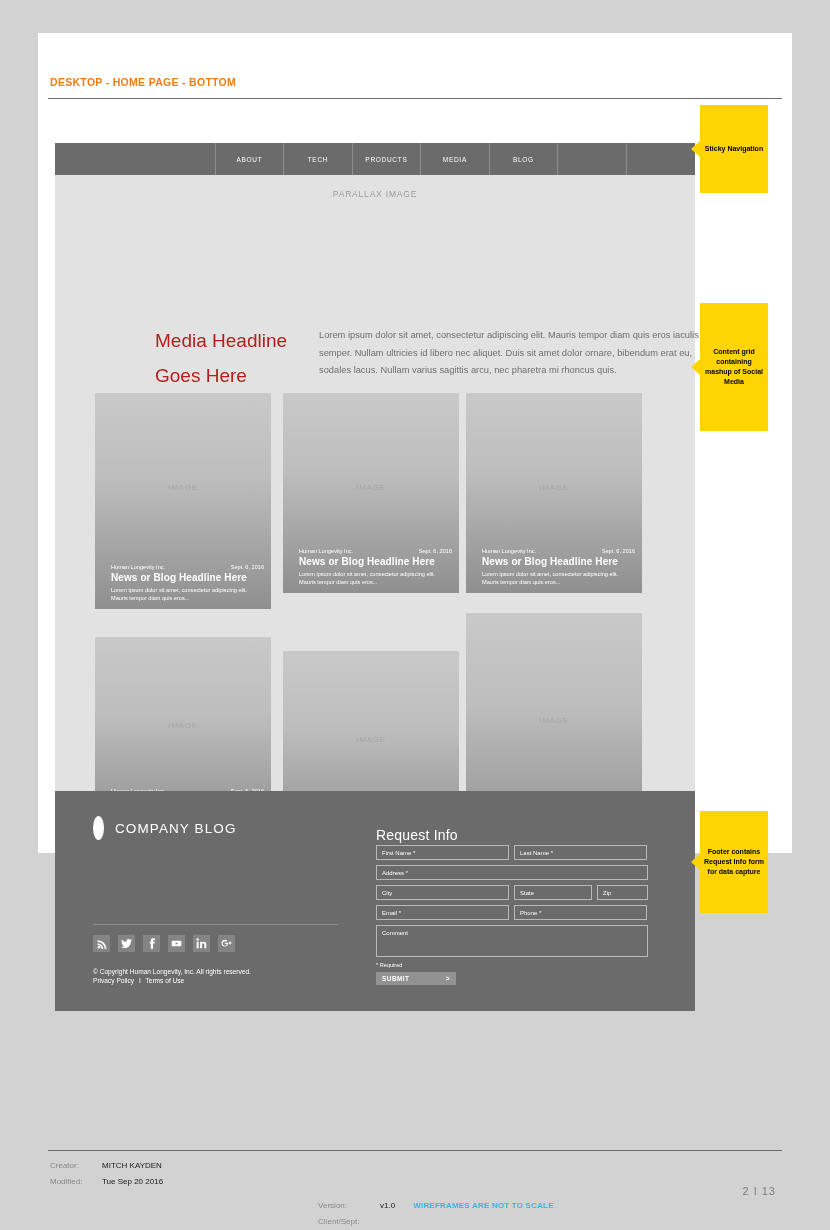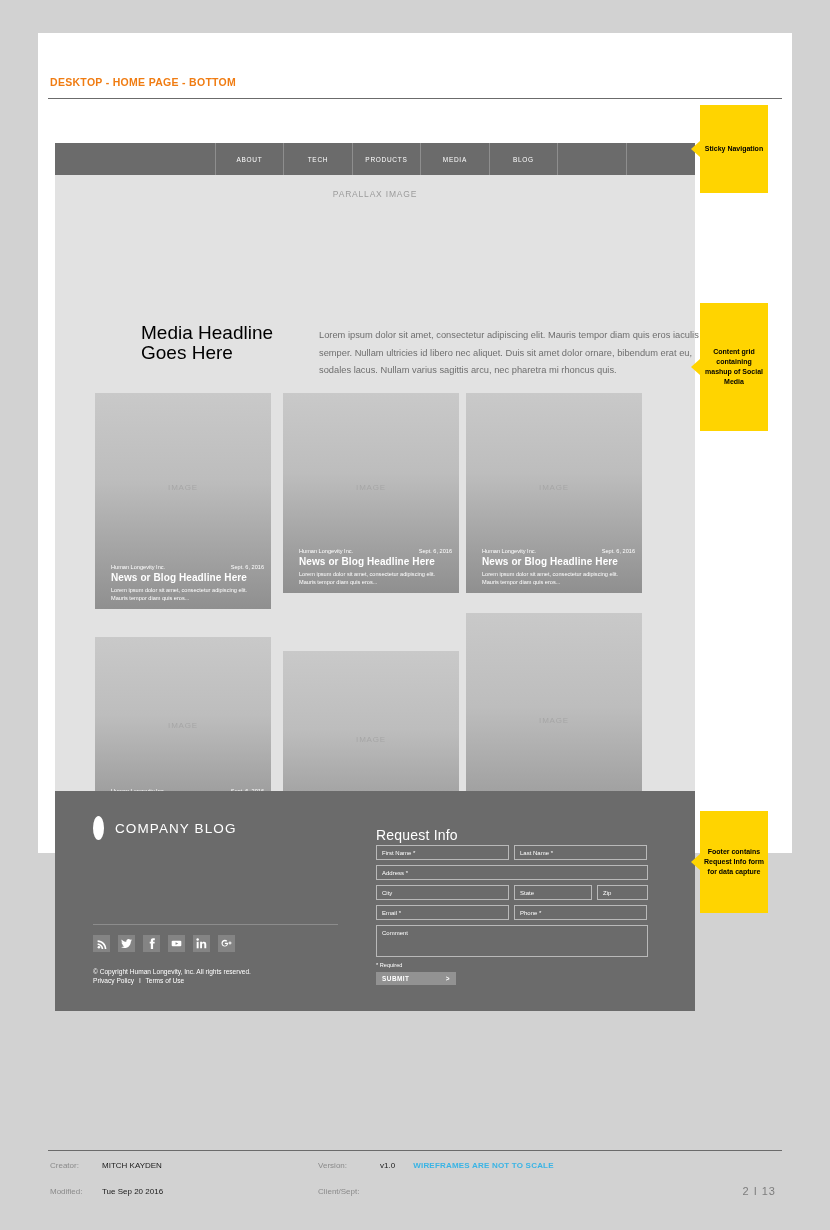--- a/index.html
+++ b/index.html
@@ -113,26 +113,26 @@
     position: absolute;
     left: 0px;
     top: 107px;
     width: 640px;
     height: 578px;
     background: #e2e2e2;
   }
 
   .media-headline {
     position: absolute;
-    left: 86px;
+    left: 100px;
     top: 110px;
     width: 180px;
     font-size: 19px;
-    line-height: 20px;
-    color: #000000;
+    line-height: 35px;
+    color: #b91c1c;
     font-weight: normal;
   }
   .media-body {
     position: absolute;
     left: 264px;
     top: 114px;
     width: 405px;
     font-size: 9.3px;
     line-height: 17.5px;
     color: #6e6e6e;
@@ -353,25 +353,25 @@
     position: absolute;
     left: 12px;
     top: 1128px;
     width: 734px;
     font-size: 8px;
     color: #555555;
   }
   .meta-grid {
     display: flex;
   }
-  .meta-col { display: flex; flex-direction: column; gap: 17px; }
+  .meta-col { display: flex; flex-direction: column; gap: 7px; }
   .meta-line { display: flex; align-items: baseline; }
   .meta-label { color: #8a8a8a; width: 52px; }
   .meta-value { color: #1a1a1a; font-weight: normal; }
-  .meta-col.col2 { margin-left: 155px; }
+  .meta-col.col2 { margin-left: 155px; margin-top: 40px; }
   .meta-label2 { color: #8a8a8a; width: 62px; }
   .meta-note {
     margin-left: 18px;
     color: #3ab4e5;
     font-weight: bold;
     letter-spacing: 0.2px;
     align-self: flex-start;
   }
   .page-number {
     position: absolute;

